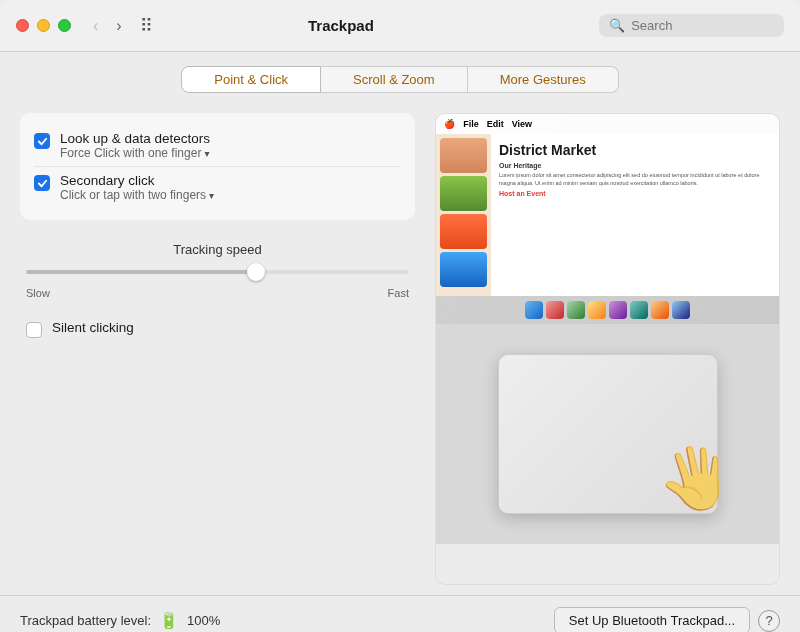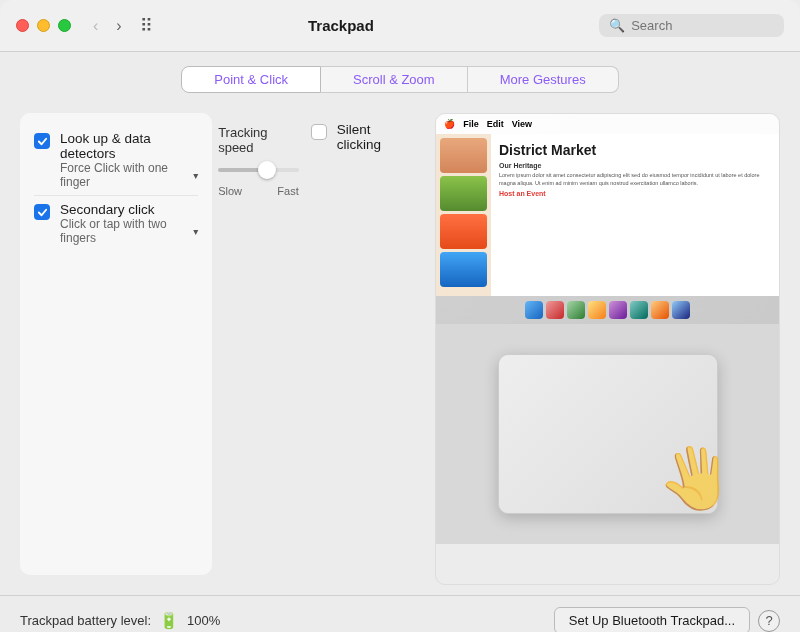--- a/index.html
+++ b/index.html
@@ -89,21 +89,21 @@
     .tab-bar {
       display: flex;
       justify-content: center;
       gap: 0;
       padding: 14px 0 10px 0;
       background: #ececec;
     }
     .tab {
       padding: 5px 32px;
       font-size: 13px;
-      color: #8b5cf6;
+      color: #a16207;
       cursor: pointer;
       border: 1px solid #ccc;
       background: #f5f5f5;
     }
     .tab:first-child { border-radius: 8px 0 0 8px; }
     .tab:last-child { border-radius: 0 8px 8px 0; }
     .tab.active {
       background: white;
       border: 1.5px solid #bbb;
       font-weight: 500;
@@ -117,20 +117,21 @@
       display: flex;
       padding: 10px 20px;
       gap: 20px;
       height: 492px;
     }
 
     
     .left-panel {
       flex: 1;
       display: flex;
+      flex-direction: column;
       gap: 0;
     }
 
     
     .settings-group {
       background: #f7f7f7;
       border-radius: 10px;
       padding: 12px 14px;
       margin-bottom: 10px;
     }

